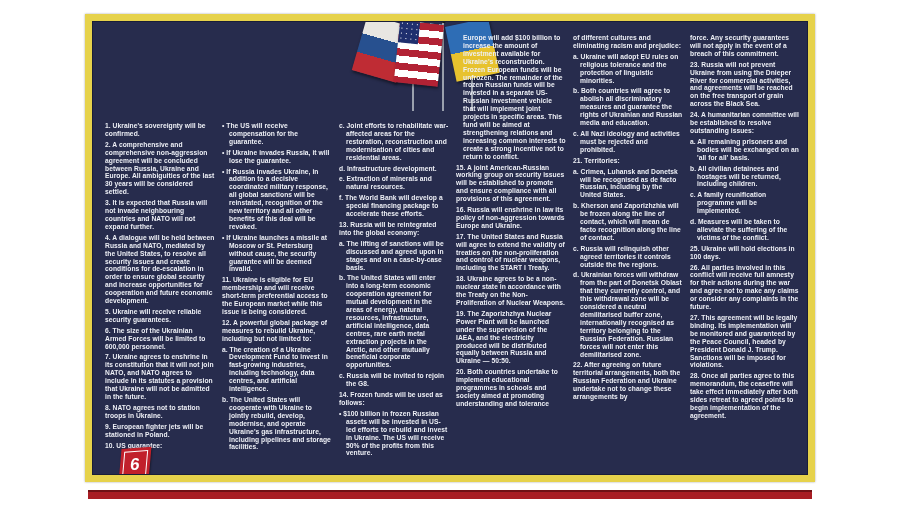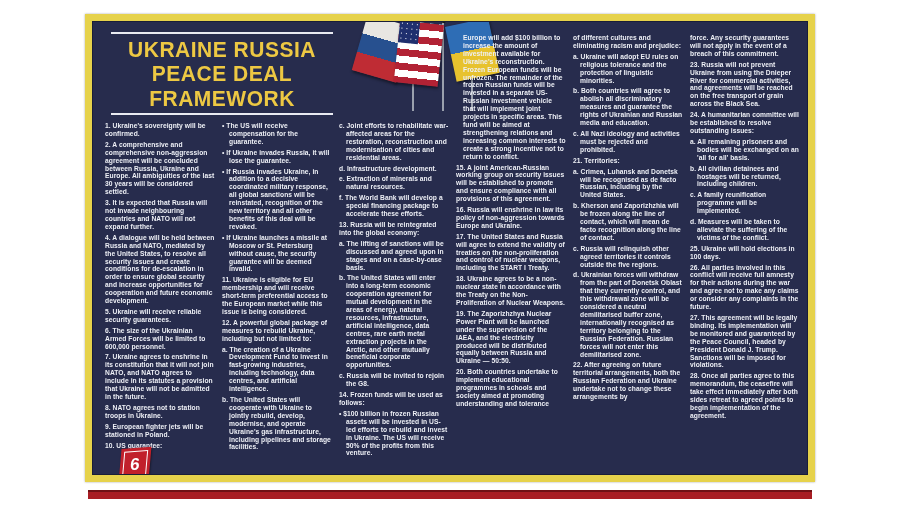--- a/index.html
+++ b/index.html
@@ -83,29 +83,20 @@
     position:absolute;left:88px;top:490px;width:724px;height:7px;
     background:#a81d23;border-top:2px solid #6f1115;
   }
 </style>
 </head>
 <body>
 
 <div class="poster">
   <div class="panel">
 
-    <div class="title-block">
-      <div class="rule"></div>
-      <div class="title-text">
-        <div>UKRAINE RUSSIA</div>
-        <div>PEACE DEAL</div>
-        <div>FRAMEWORK</div>
-      </div>
-      <div class="rule"></div>
-    </div>
 
     <div class="flags">
       <div class="pole" style="left:104px"></div>
       <div class="pole" style="left:134px"></div>
       <div class="pole" style="left:163px"></div>
       <div class="knob" style="left:105px"></div>
       <div class="knob" style="left:135px"></div>
       <div class="knob" style="left:164px"></div>
       <div class="cloth ru"></div>
       <div class="cloth us">

